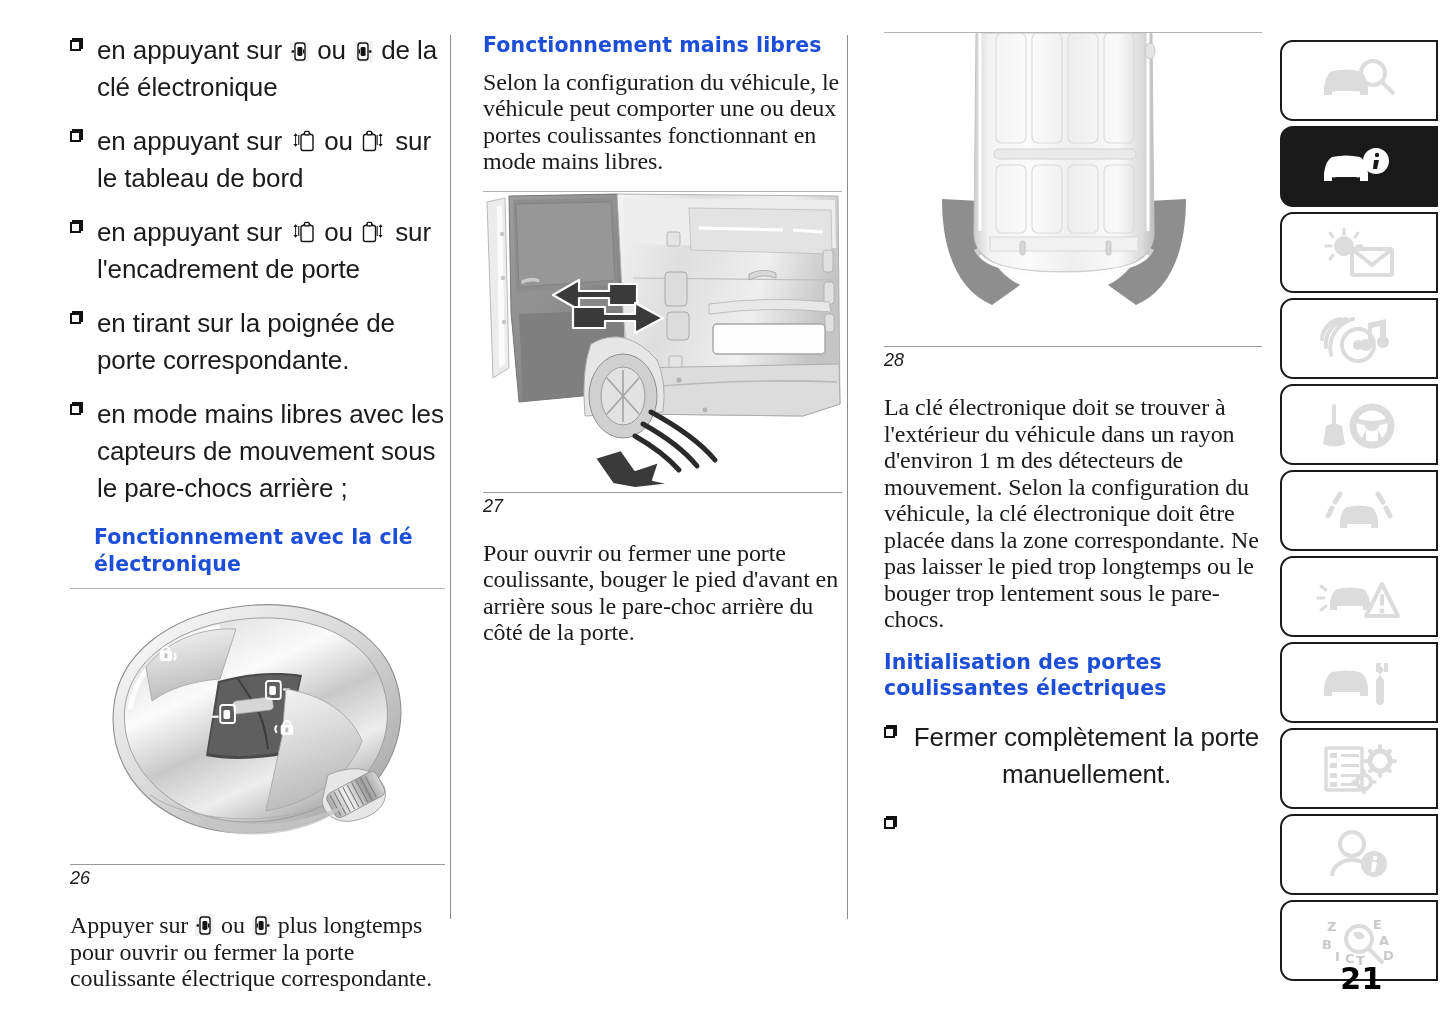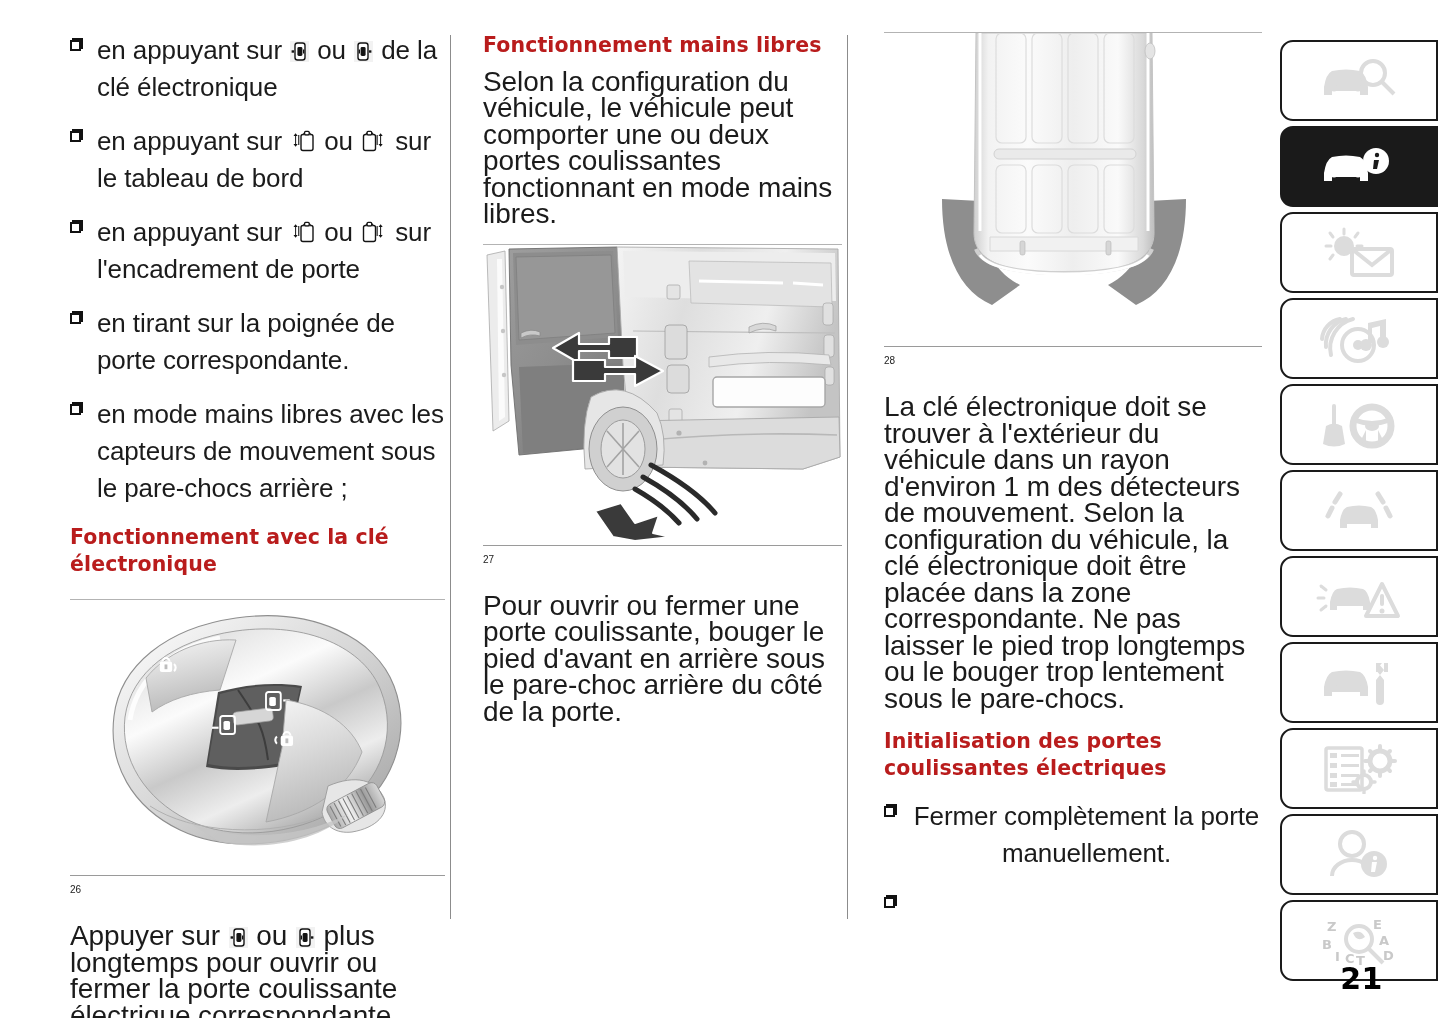--- a/index.html
+++ b/index.html
@@ -32,33 +32,34 @@
   .col-2:before, .col-3:before {
     content:"";
     position:absolute;
     left:5px; top:3px;
     width:1px; height:884px;
     background:#8c8c8c;
   }
 
   
   p.body {
-    font-size:28px;
+    font-size:24px;
     line-height:26.5px;
     margin:0 0 16px 0;
     letter-spacing:-0.1px;
+    font-family:Liberation Serif, serif;
   }
   h2.head {
     font-family:"DejaVu Sans", sans-serif;
     font-weight:bold;
     font-size:20.5px;
     line-height:26.5px;
     letter-spacing:0.1px;
     margin:4px 0 6px 0;
-    color:#b91c1c;
+    color:#1d4ed8;
   }
 
   
   ul.bullets { list-style:none; margin:0; padding:0; }
   ul.bullets li {
     position:relative;
     padding-left:27px;
     font-size:26px;
     line-height:37px;
     margin-bottom:17px;
@@ -93,25 +94,26 @@
 
   
   .fig { margin:0; }
   .fig .art { display:block; }
   .figrule {
     height:1px; background:#b3b3b3;
     margin:0;
   }
   .figrule.dark { background:#9a9a9a; }
   .fignum {
-    font-size:10px;
+    font-size:18px;
     line-height:19px;
     padding-top:4px;
     margin-bottom:24px;
     color:#1b1b1b;
+    font-style:italic;
   }
 
   
   .tabs {
     position:absolute;
     right:0px; top:40px;
     width:165px;
   }
   .tab {
     position:relative;
@@ -254,23 +256,23 @@
         <li>
           <span class="sqr">
               <i class="b"></i>
               <i class="a"></i>
             </span>
           <span>en mode mains libres avec les capteurs de mouvement sous le pare-chocs arrière ;</span>
         </li>
 
       </ul>
 
-      <h2 class="head" style="margin-top:12px;">Fonctionnement avec la clé électronique</h2>
-
-      <div class="fig" style="margin-top:22px;">
+      <h2 class="head" style="margin-top:12px;margin-left:24px;">Fonctionnement avec la clé électronique</h2>
+
+      <div class="fig" style="margin-top:11px;">
         <div class="figrule"></div>
         <svg class="art" width="375" height="275" viewBox="0 0 375 275">
           <defs>
             <linearGradient id="kbody" x1="0" y1="0" x2="0.6" y2="1">
               <stop offset="0%" stop-color="#fdfdfd"></stop>
               <stop offset="18%" stop-color="#e4e4e4"></stop>
               <stop offset="40%" stop-color="#fbfbfb"></stop>
               <stop offset="62%" stop-color="#c9c9c9"></stop>
               <stop offset="82%" stop-color="#ededed"></stop>
               <stop offset="100%" stop-color="#b5b5b5"></stop>

